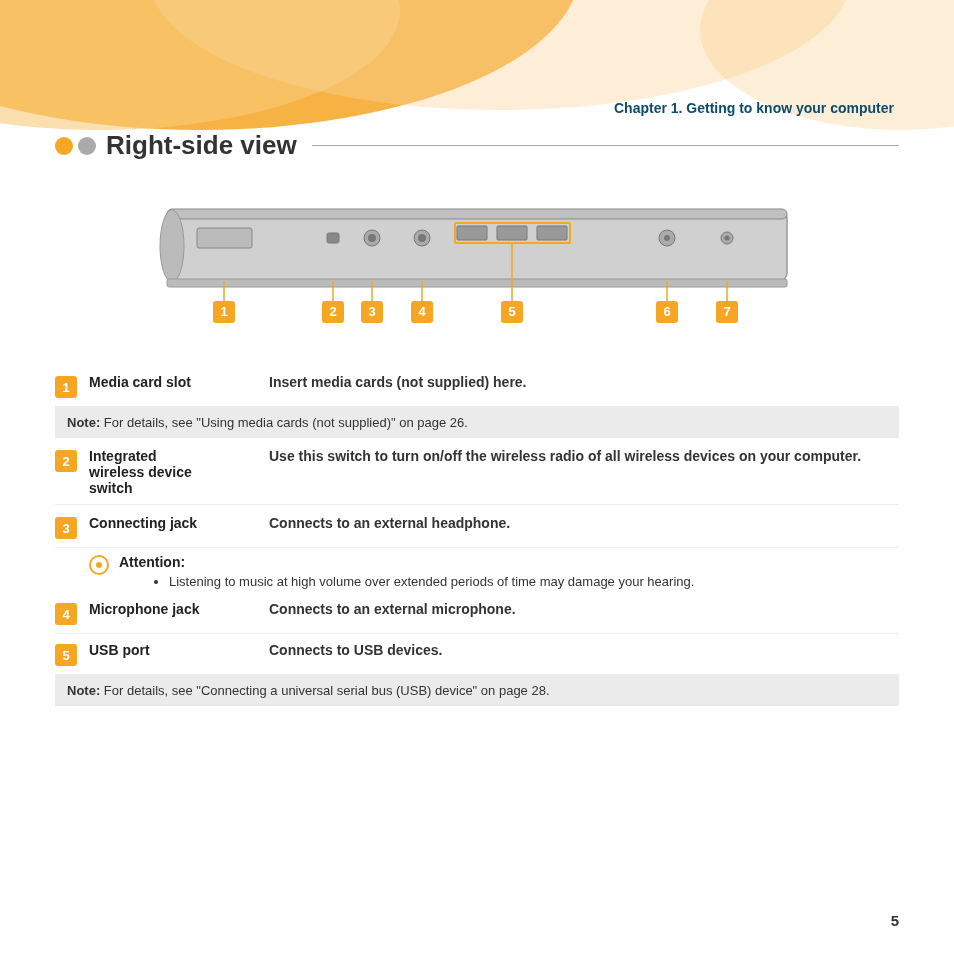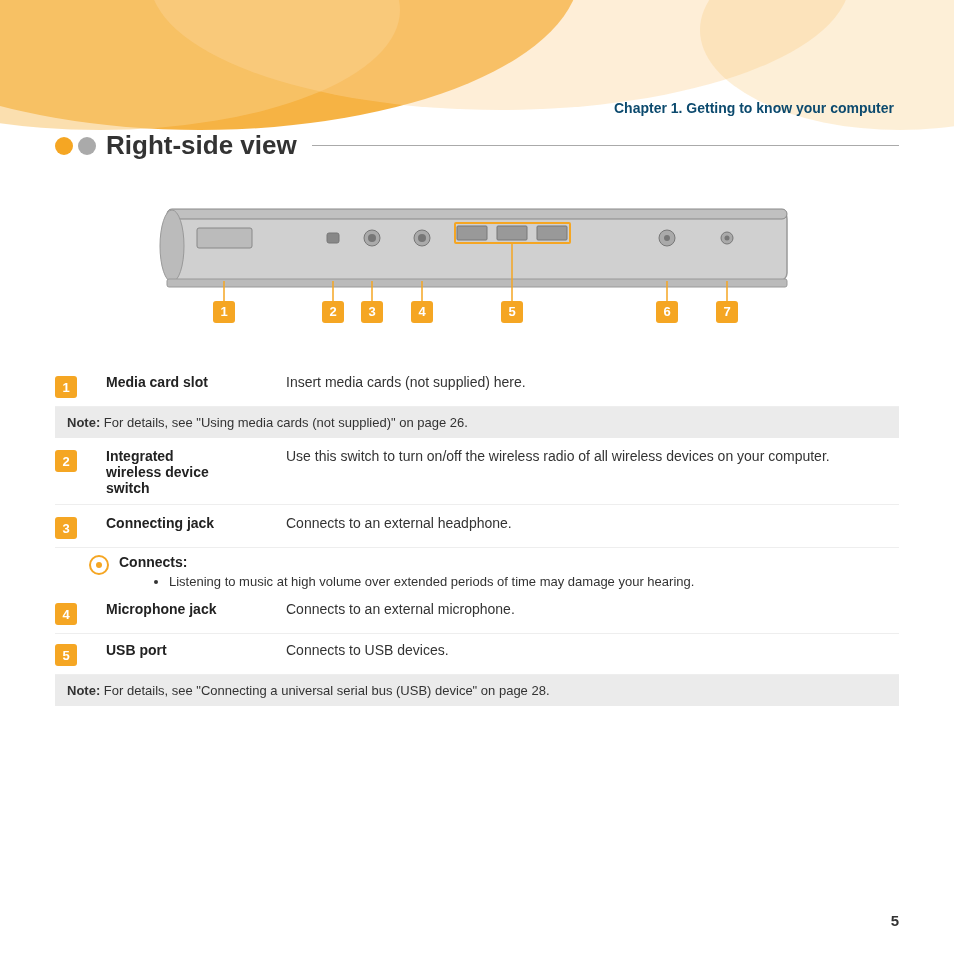--- a/index.html
+++ b/index.html
@@ -120,27 +120,27 @@
     .desc-num {
       margin-right: 12px;
       margin-top: 2px;
     }
 
     .desc-term {
       font-weight: bold;
       font-size: 14px;
       min-width: 180px;
       color: #222;
-      margin-left: 17px;
     }
 
     .desc-def {
       font-size: 14px;
       color: #333;
       flex: 1;
+      font-weight: bold;
     }
 
     .note-text {
       font-size: 13px;
       color: #333;
     }
 
     .note-text strong {
       font-weight: bold;
     }
@@ -325,21 +325,21 @@
       </div>
       <span class="desc-term">Connecting jack</span>
       <span class="desc-def">Connects to an external headphone.</span>
     </div>
 
     <div class="attention-row" style="padding: 6px 0 6px 34px;">
       <div class="attention-icon">
         <div class="attention-dot-inner"></div>
       </div>
       <div class="attention-content">
-        <div class="attention-label">Connects:</div>
+        <div class="attention-label">Attention:</div>
         <ul class="attention-list">
           <li>Listening to music at high volume over extended periods of time may damage your hearing.</li>
         </ul>
       </div>
     </div>
 
     <div class="desc-row" style="padding-top:6px;">
       <div class="desc-num">
         <span class="number-badge">4</span>
       </div>

